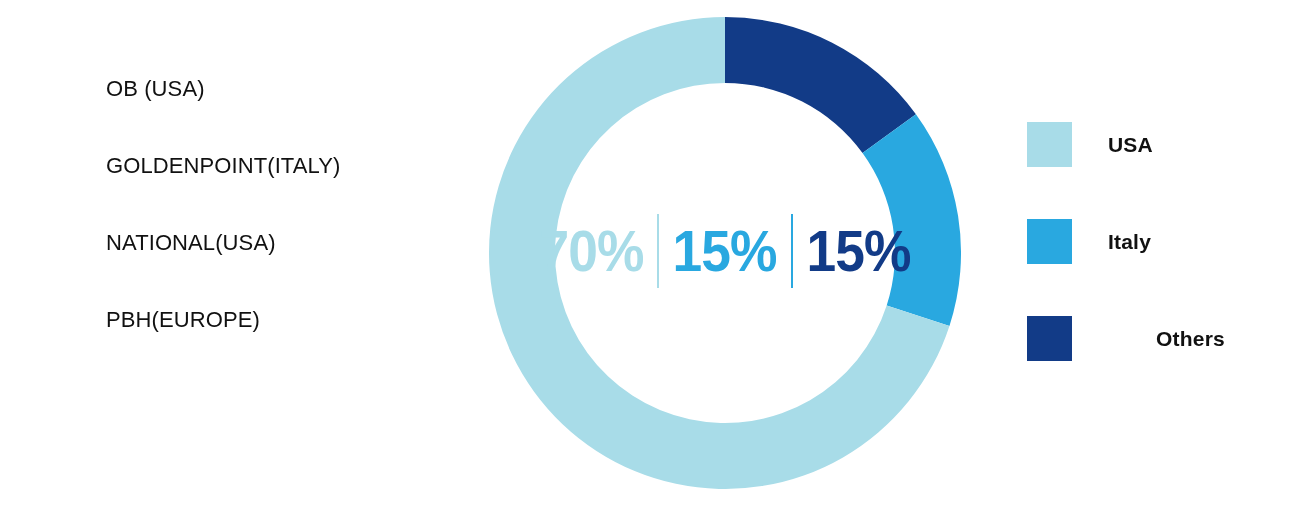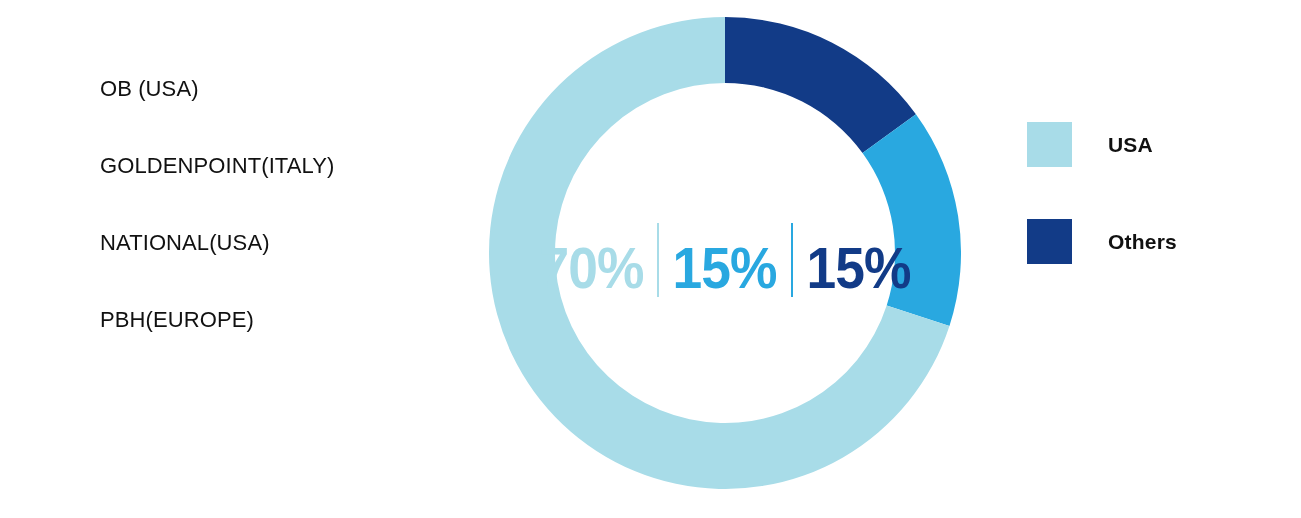--- a/index.html
+++ b/index.html
@@ -16,21 +16,21 @@
     position: relative;
     width: 1301px;
     height: 518px;
     background: #ffffff;
     overflow: hidden;
   }
 
   
   #label-list {
     position: absolute;
-    left: 100px;
+    left: 106px;
     top: 78px;
     width: 330px;
   }
   .label-item {
     font-size: 22px;
     line-height: 22px;
     color: #111111;
     letter-spacing: 0.1px;
     white-space: nowrap;
     margin-bottom: 55px;
@@ -53,21 +53,21 @@
   }
 
   
   #center-figures {
     position: absolute;
     left: 489px;
     top: 205px;
     width: 472px;
     height: 92px;
     display: flex;
-    align-items: flex-end;
+    align-items: center;
     justify-content: center;
     pointer-events: none;
   }
   .pct {
     font-family: "Liberation Sans Narrow", "Liberation Sans", sans-serif;
     font-size: 58px;
     font-weight: 700;
     line-height: 58px;
     letter-spacing: -1px;
     transform: scaleX(0.92);
@@ -85,21 +85,21 @@
     position: absolute;
     left: 1027px;
     top: 122px;
   }
   .legend-row {
     display: flex;
     align-items: center;
     height: 45px;
     margin-bottom: 52px;
   }
-  .legend-row:last-child { margin-bottom: 0; }
+  .legend-row:last-child { margin-bottom: 0; gap: 48px; }
   .legend-swatch {
     width: 45px;
     height: 45px;
     flex: 0 0 45px;
   }
   .legend-label {
     margin-left: 36px;
     font-size: 21px;
     font-weight: 700;
     color: #111111;
@@ -136,18 +136,22 @@
     <span class="pct-sep" style="background: rgb(41, 168, 224);"></span>
     <span class="pct" style="color: rgb(18, 59, 135);">15%</span>
   </div>
 
   <div id="legend">
     <div class="legend-row">
       <span class="legend-swatch" style="background: rgb(168, 220, 232);"></span>
       <span class="legend-label">USA</span>
     </div>
     <div class="legend-row">
+      <span class="legend-swatch" style="background: rgb(41, 168, 224);"></span>
+      <span class="legend-label">Italy</span>
+    </div>
+    <div class="legend-row">
       <span class="legend-swatch" style="background: rgb(18, 59, 135);"></span>
       <span class="legend-label">Others</span>
     </div>
   </div>
 
 </div>
 
 </body></html>

